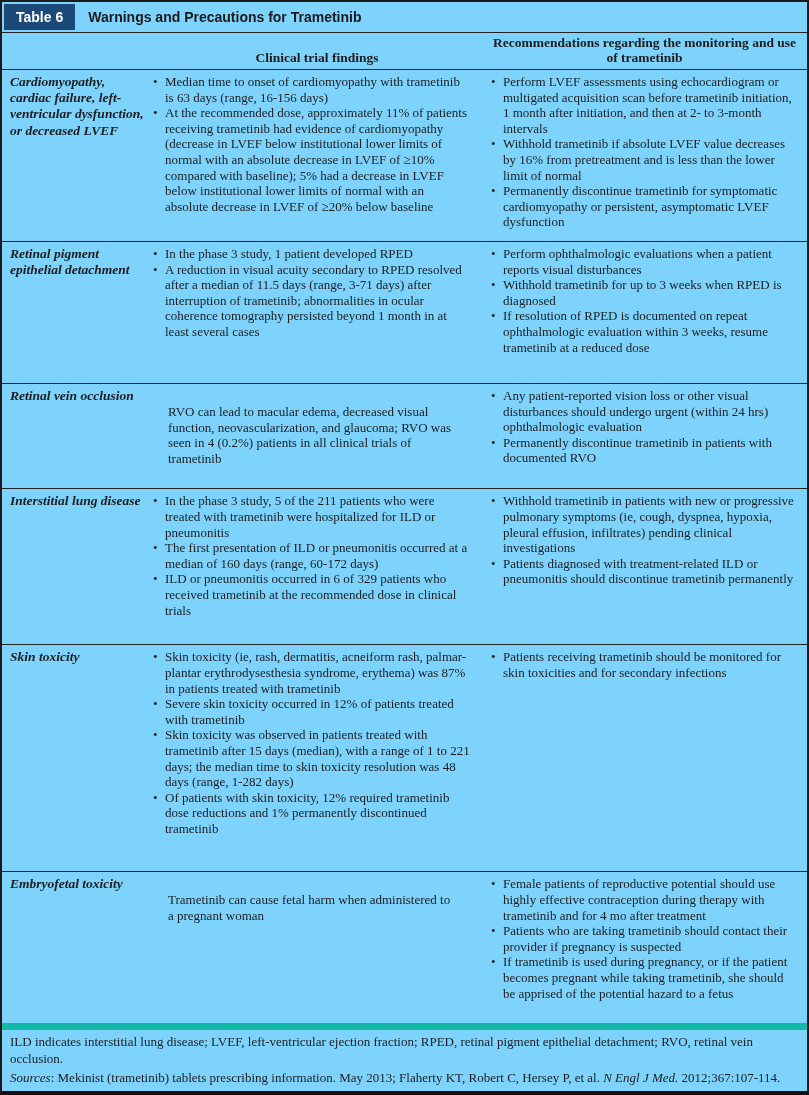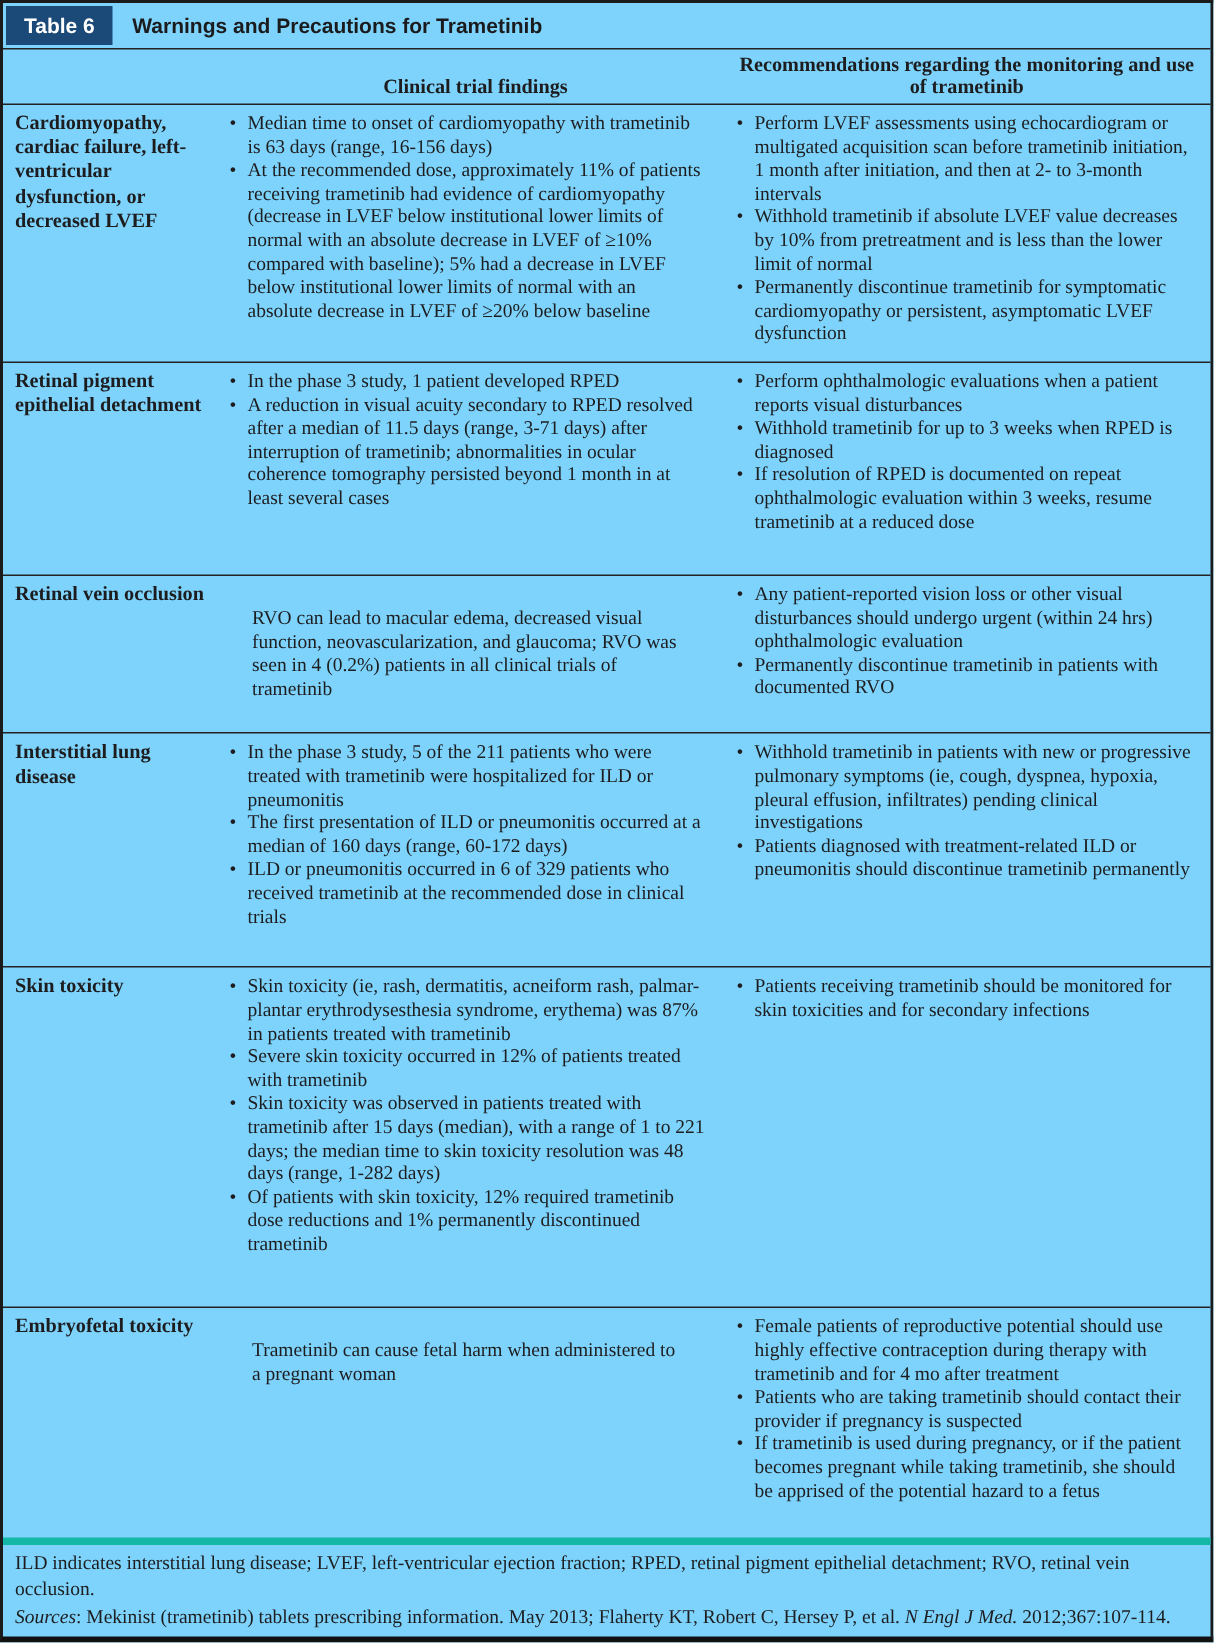--- a/index.html
+++ b/index.html
@@ -25,23 +25,23 @@
   .grid{display:grid;grid-template-columns:150px 330px 1fr;}
   .col-header-row{border-bottom:1px solid #222;min-height:37px;align-items:end;padding-bottom:3px;box-sizing:border-box;}
   .col-header{font-weight:bold;font-size:13.5px;text-align:center;line-height:1.15;padding:0 6px;}
   
   .trow{border-bottom:1px solid #222;box-sizing:border-box;padding:4px 0 6px 0;}
   .trow:nth-of-type(1){min-height:172px;}
   .trow:nth-of-type(2){min-height:142px;}
   .trow:nth-of-type(3){min-height:90px;}
   .trow:nth-of-type(4){min-height:156px;}
   .trow:nth-of-type(5){min-height:227px;}
-  .trow:nth-of-type(6){min-height:158px;border-bottom:5px solid #14b8a6;}
+  .trow:nth-of-type(6){min-height:158px;border-bottom:7px solid #14b8a6;}
   .cell{font-size:13px;line-height:1.2;}
-  .cat{font-weight:bold;font-size:13.5px;line-height:1.2;padding:0 8px 0 8px;}
+  .cat{font-weight:bold;font-size:13.5px;line-height:1.2;padding:0 8px 0 8px;font-style:italic;}
   .findings{padding-right:12px;}
   .recs{padding-left:8px;padding-right:8px;}
   .bullet-list{margin:0;padding:0;list-style:none;}
   .bullet-item{position:relative;padding-left:13px;margin:0;}
   .bullet-item::before{content:"\2022";position:absolute;left:1px;top:0;}
   .cell-text{margin:16px;}
   
   .footnotes{padding:4px 8px 6px 8px;font-size:13px;line-height:1.25;}
   .footnotes p{margin:0 0 3px 0;}
   .ital{font-style:italic;}
@@ -67,21 +67,21 @@
         <div class="cell cat">Cardiomyopathy, cardiac failure, left-ventricular dysfunction, or decreased LVEF</div>
         <div class="cell findings">
           <ul class="bullet-list">
             <li class="bullet-item">Median time to onset of cardiomyopathy with trametinib is 63 days (range, 16-156 days)</li>
             <li class="bullet-item">At the recommended dose, approximately 11% of patients receiving trametinib had evidence of cardiomyopathy (decrease in LVEF below institutional lower limits of normal with an absolute decrease in LVEF of ≥10% compared with baseline); 5% had a decrease in LVEF below institutional lower limits of normal with an absolute decrease in LVEF of ≥20% below baseline</li>
           </ul>
         </div>
         <div class="cell recs">
           <ul class="bullet-list">
             <li class="bullet-item">Perform LVEF assessments using echocardiogram or multigated acquisition scan before trametinib initiation, 1 month after initiation, and then at 2- to 3-month intervals</li>
-            <li class="bullet-item">Withhold trametinib if absolute LVEF value decreases by 10% from pretreatment and is less than the lower limit of normal</li>
+            <li class="bullet-item">Withhold trametinib if absolute LVEF value decreases by 16% from pretreatment and is less than the lower limit of normal</li>
             <li class="bullet-item">Permanently discontinue trametinib for symptomatic cardiomyopathy or persistent, asymptomatic LVEF dysfunction</li>
           </ul>
         </div>
       </div>
       <div class="grid trow">
         <div class="cell cat">Retinal pigment epithelial detachment</div>
         <div class="cell findings">
           <ul class="bullet-list">
             <li class="bullet-item">In the phase 3 study, 1 patient developed RPED</li>
             <li class="bullet-item">A reduction in visual acuity secondary to RPED resolved after a median of 11.5 days (range, 3-71 days) after interruption of trametinib; abnormalities in ocular coherence tomography persisted beyond 1 month in at least several cases</li>

